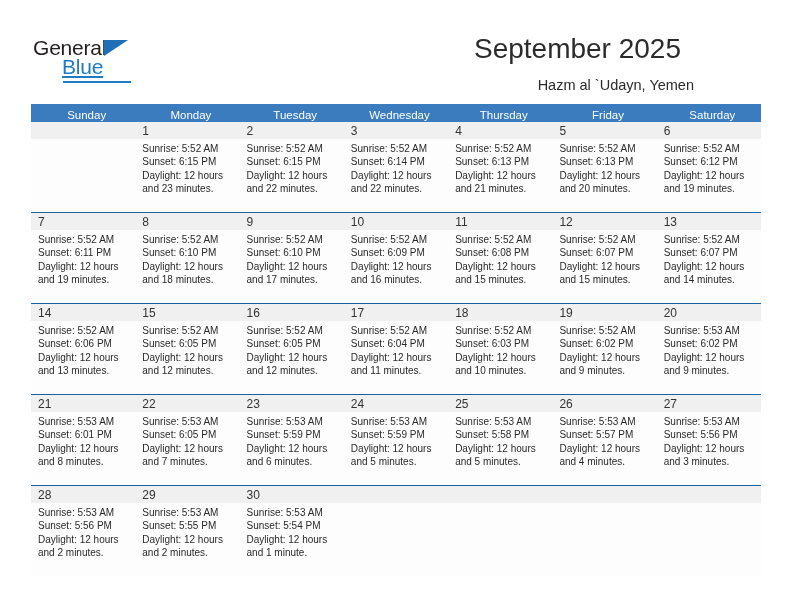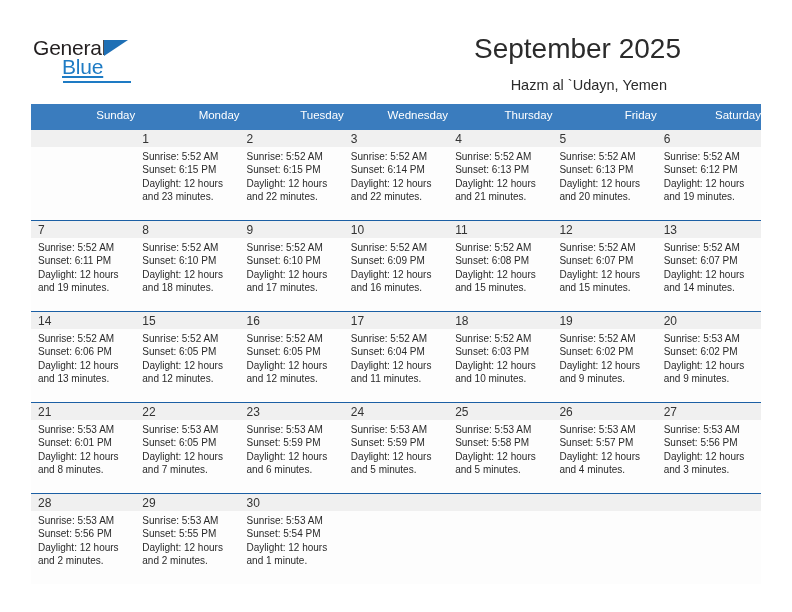--- a/index.html
+++ b/index.html
@@ -77,21 +77,21 @@
     position: absolute;
     right: 35px;
     top: 33px;
     font-size: 28px;
     color: #2b2b2b;
     text-align: center;
     white-space: nowrap;
   }
   .subtitle {
     position: absolute;
-    right: 49px;
+    right: 22px;
     top: 77px;
     font-size: 14.5px;
     color: #2b2b2b;
     text-align: right;
     white-space: nowrap;
   }
 
   
   .calendar {
     position: absolute;
@@ -104,22 +104,22 @@
     table-layout: fixed;
     width: 730px;
   }
   table.cal col { width: 104.28px; }
 
   thead th {
     background: #3a7cbe;
     color: #ffffff;
     font-size: 11.5px;
     font-weight: normal;
-    text-align: right;
-    padding: 4px 0 9px 7px;
+    text-align: center;
+    padding: 4px 0 1px 7px;
     height: 13px;
     border: 0;
   }
 
   td.daycell {
     vertical-align: top;
     padding: 0;
     border: 0;
     height: 90px;
     background: #fdfdfd;

